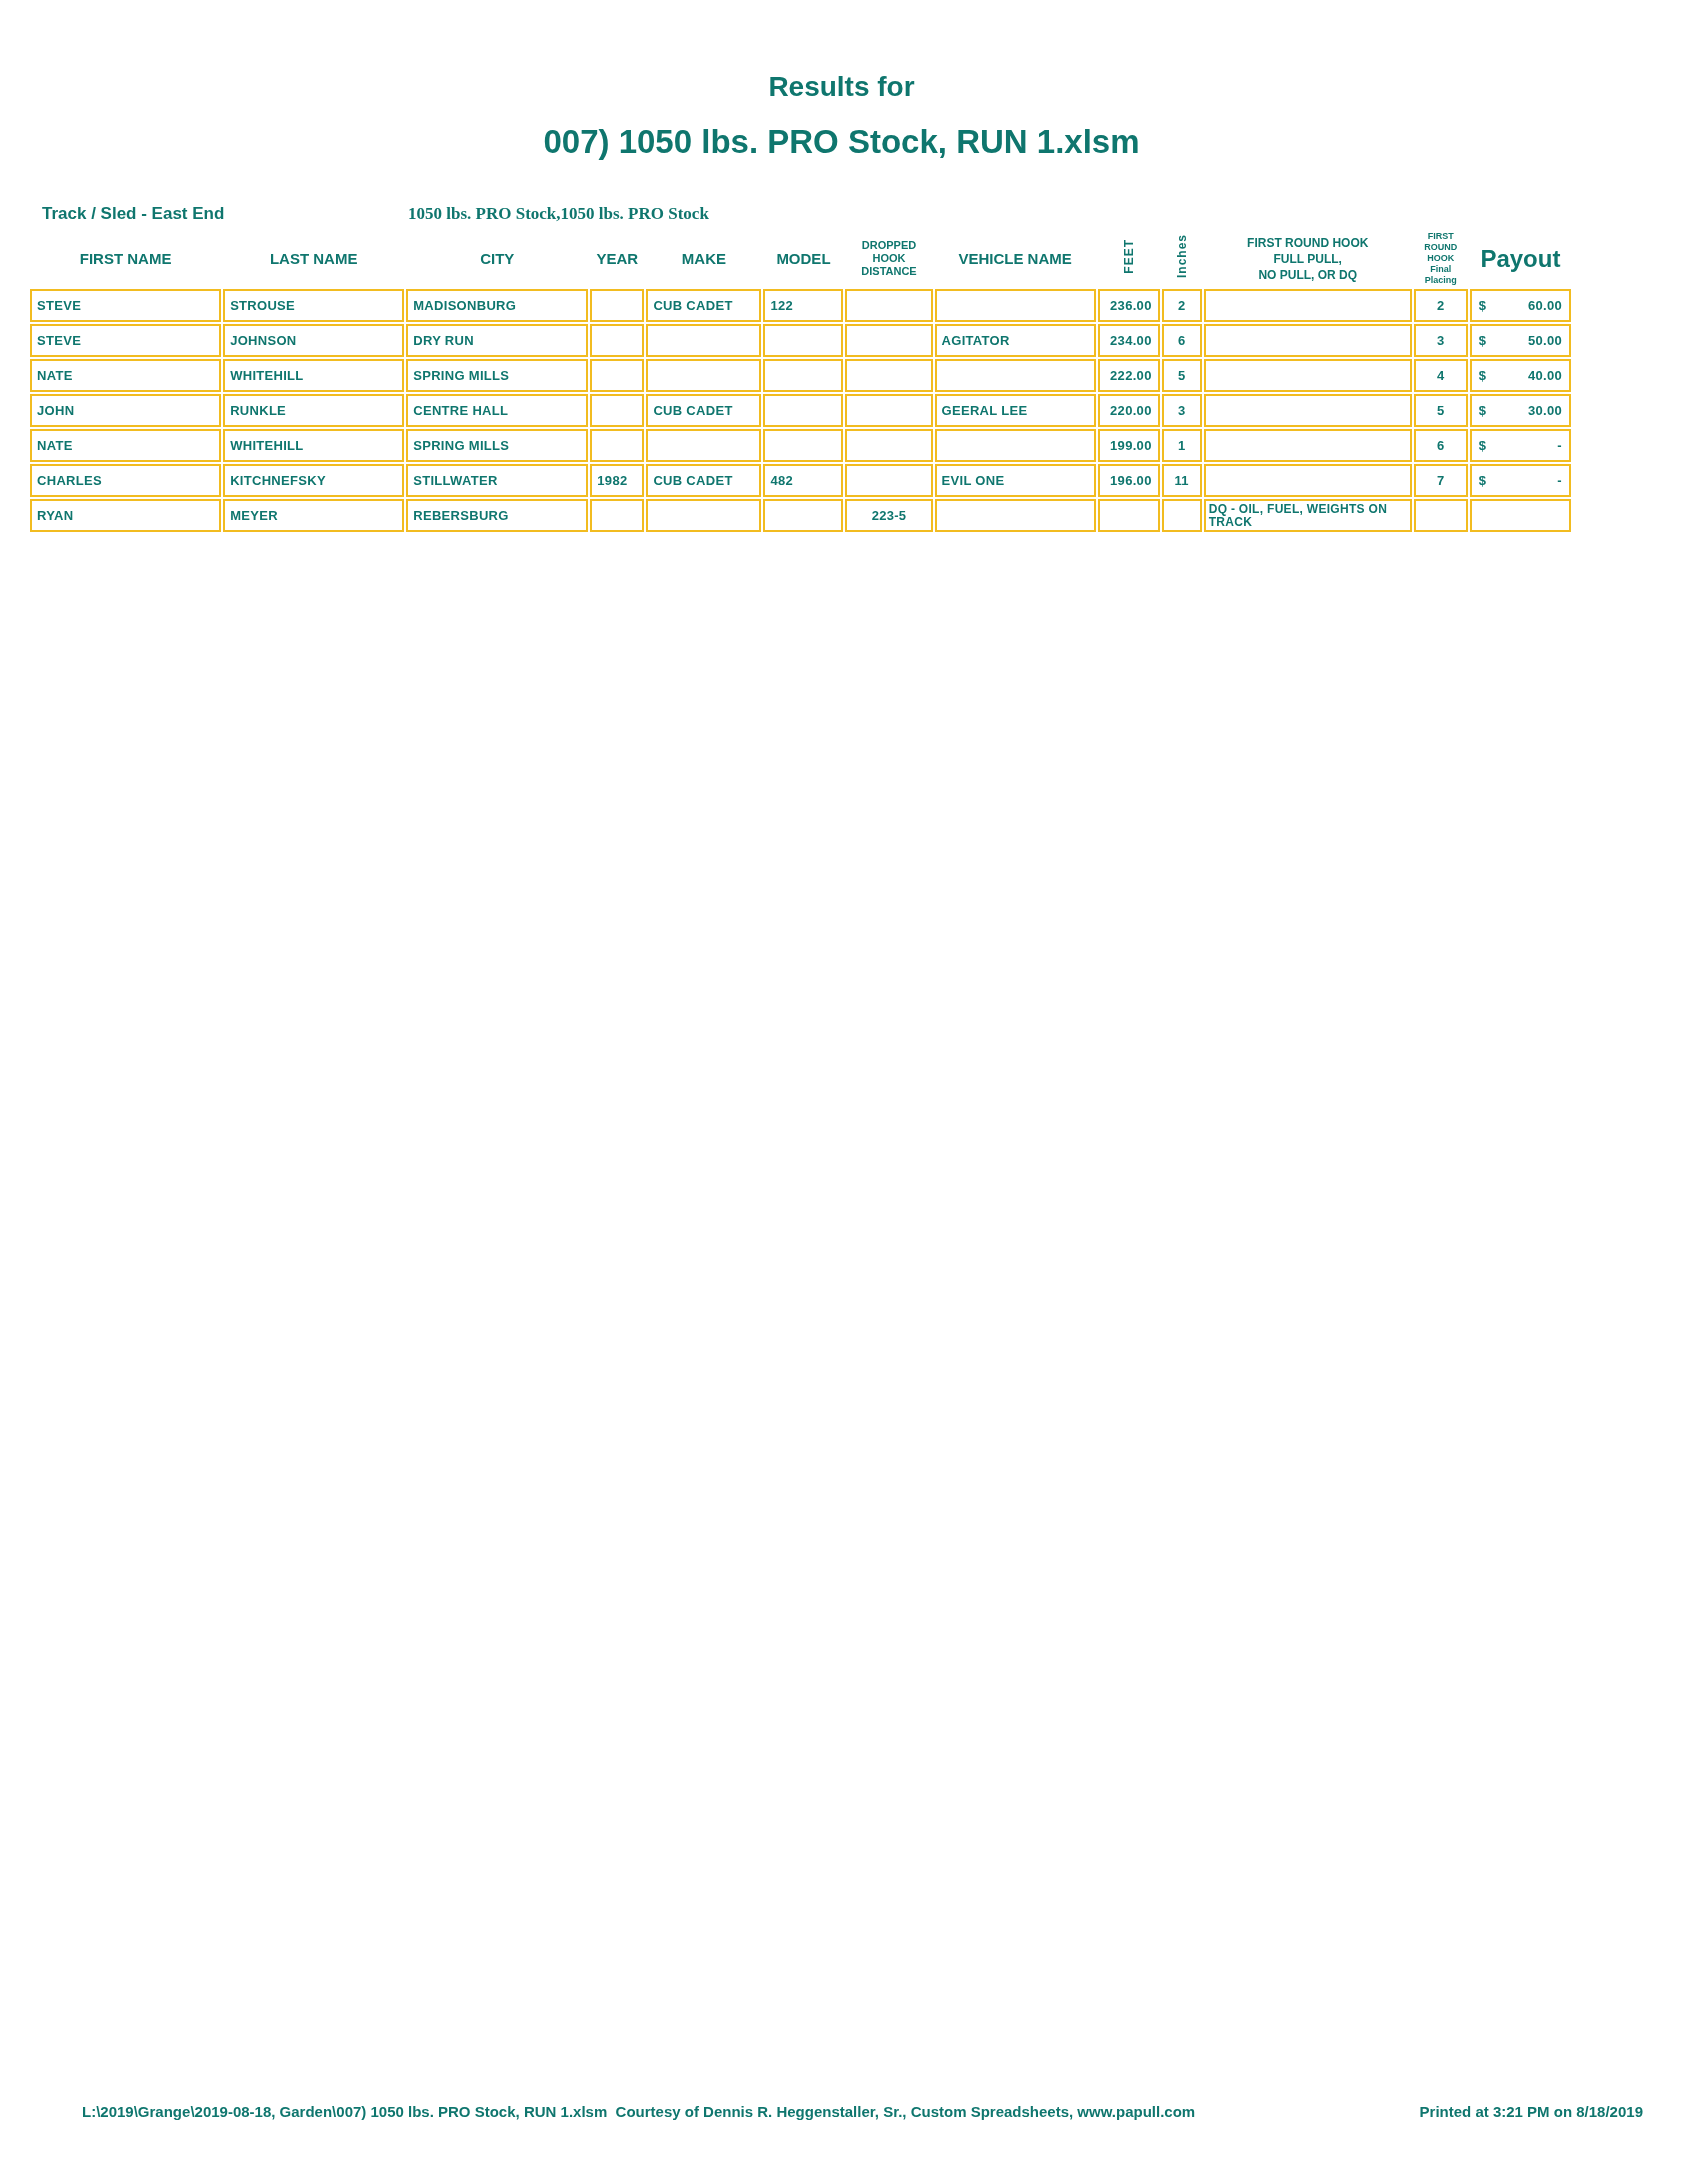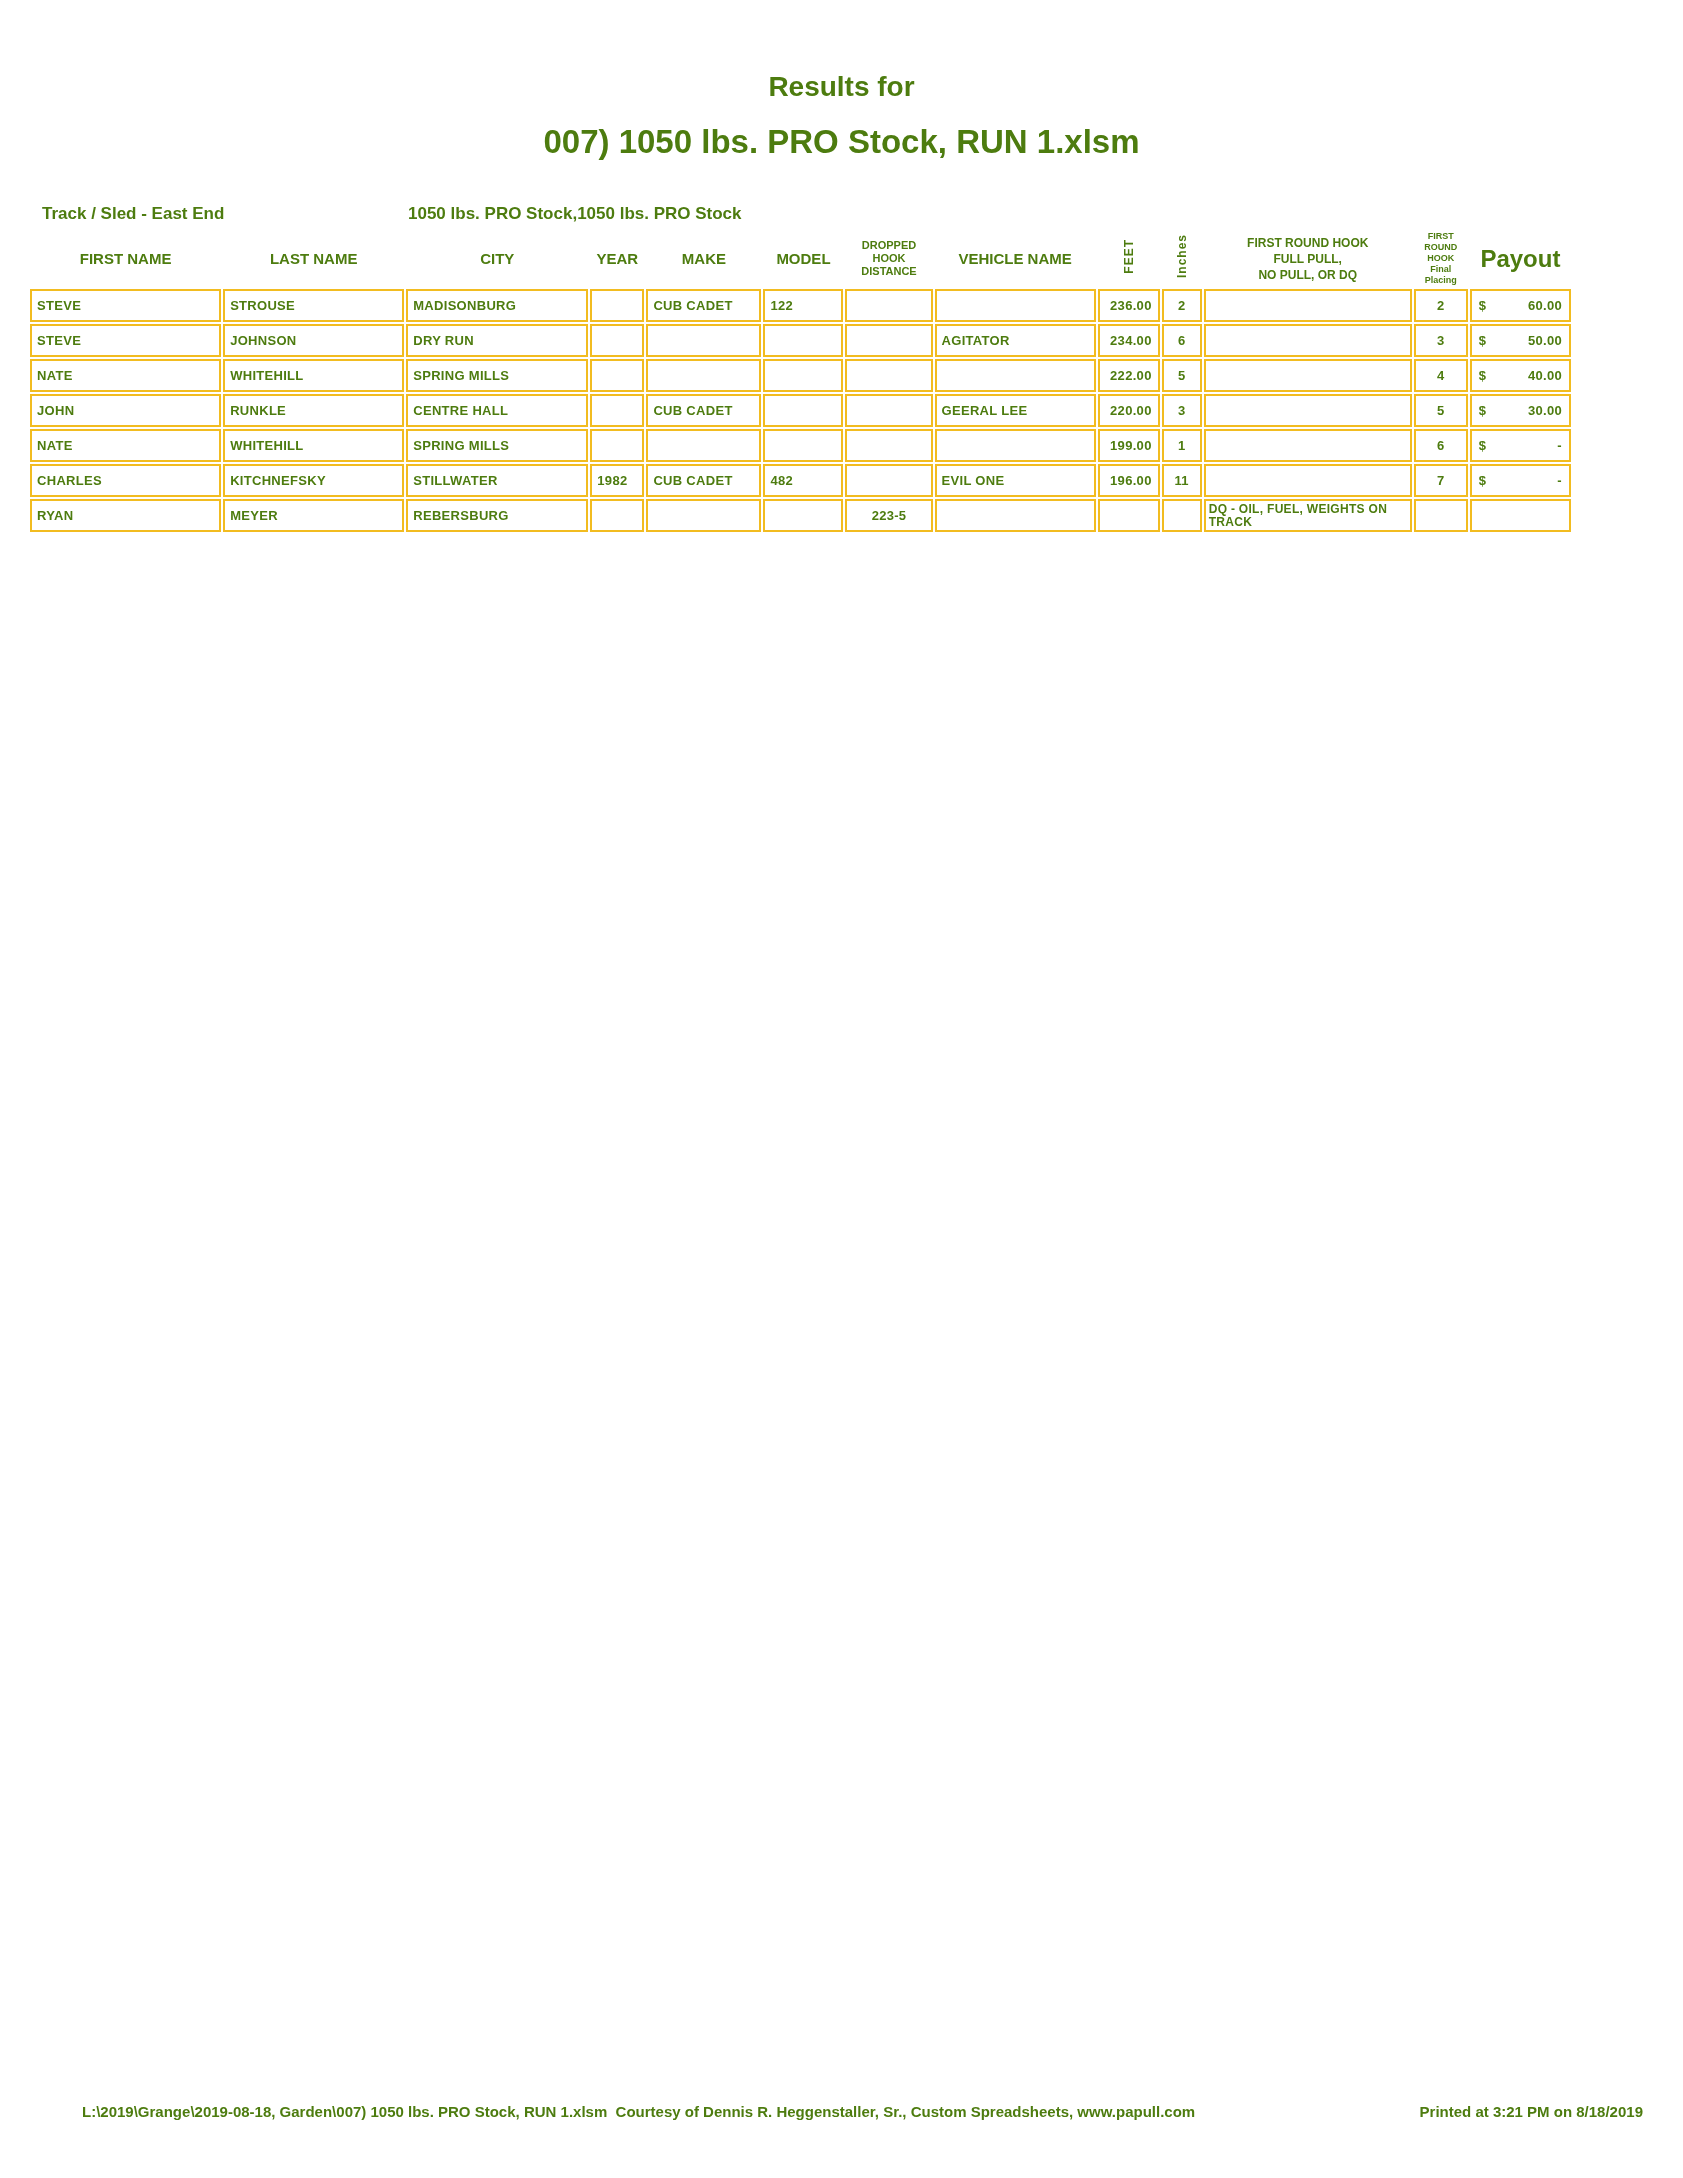--- a/index.html
+++ b/index.html
@@ -1,24 +1,24 @@
 <!DOCTYPE html>
 <html><head>
 <meta charset="utf-8">
 <style>
   html,body { margin:0; padding:0; background:#ffffff; }
   .page {
     position:relative; width:1683px; height:2178px; background:#ffffff;
-    font-family:"Liberation Sans", sans-serif; font-weight:bold; color:#4d7c0f;
+    font-family:"Liberation Sans", sans-serif; font-weight:bold; color:#0f766e;
     overflow:hidden;
   }
   .title1 { position:absolute; top:71px; left:0; width:1683px; text-align:center; font-size:28px; }
   .title2 { position:absolute; top:123px; left:0; width:1683px; text-align:center; font-size:33px; }
   .track  { position:absolute; top:204px; left:42px;  font-size:17px; }
-  .classes{ position:absolute; top:204px; left:408px; font-size:17px; }
+  .classes{ position:absolute; top:204px; left:408px; font-size:17px;font-family:Liberation Serif, serif; }
 
   table.results {
     position:absolute; top:228px; left:28px;
     border-collapse:separate; border-spacing:2px;
     table-layout:fixed; width:1545px;
   }
   th {
     border:none; padding:0 1px; vertical-align:middle; text-align:center;
     font-weight:bold; height:57px; overflow:visible;
   }

